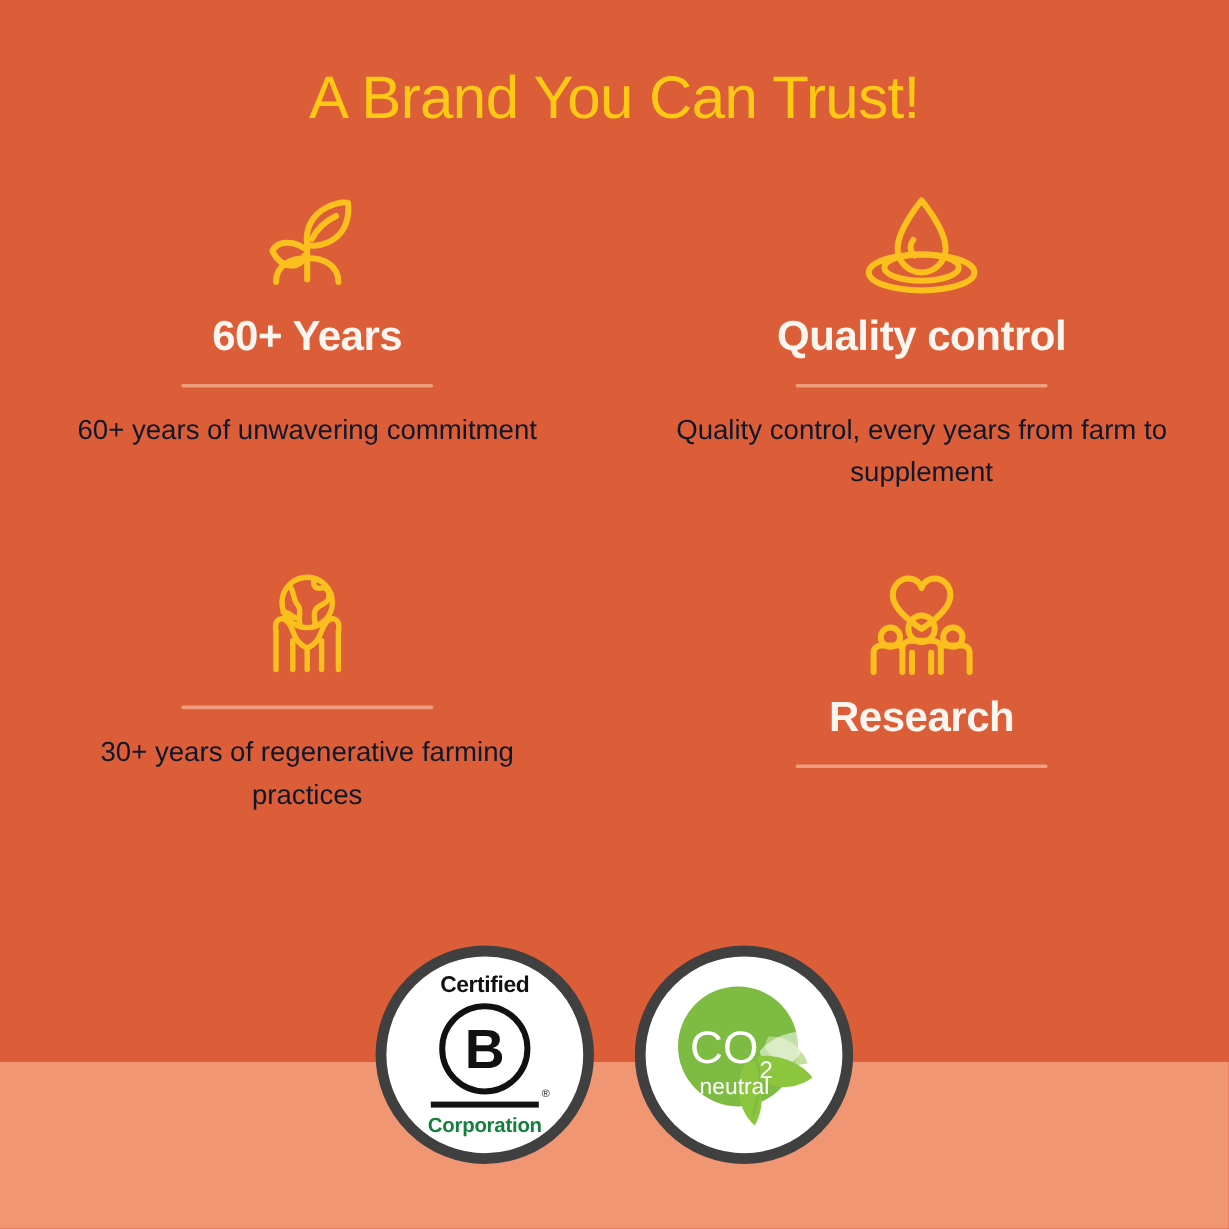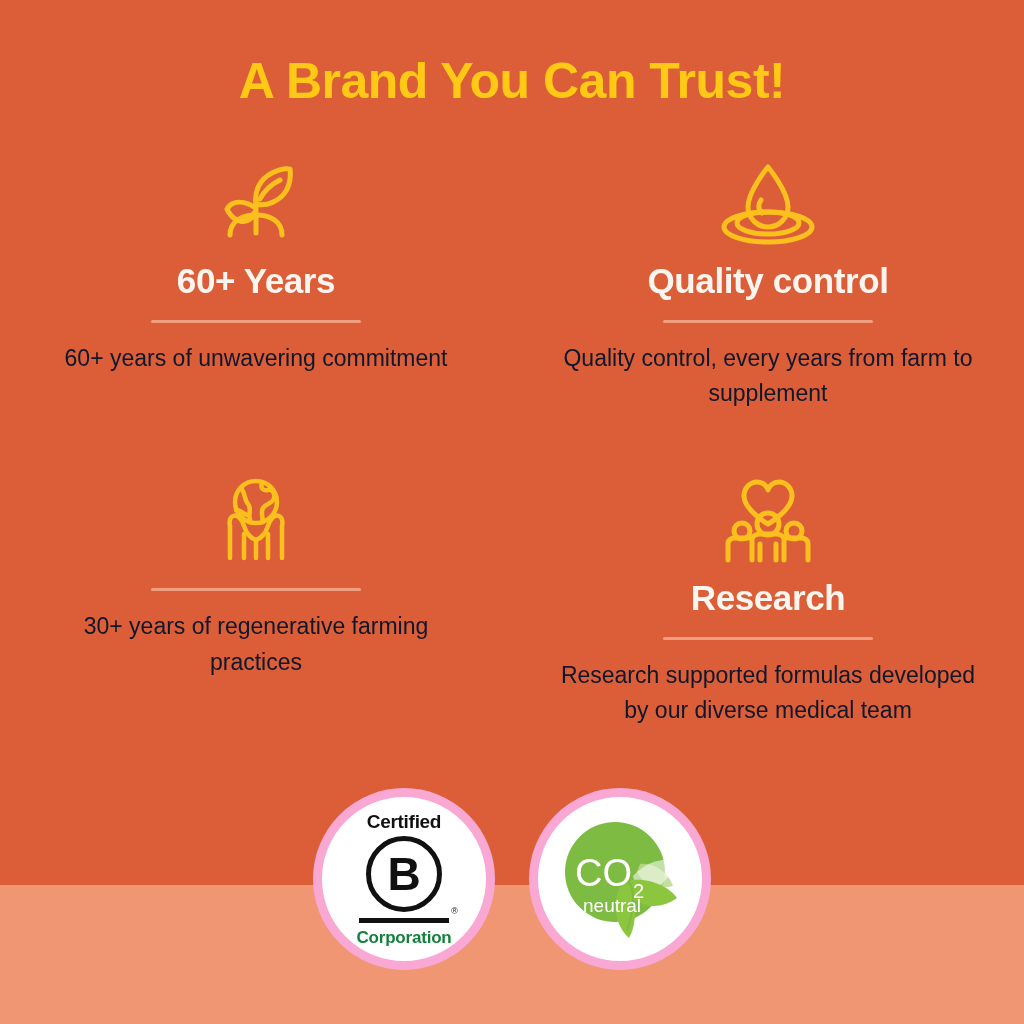--- a/index.html
+++ b/index.html
@@ -28,21 +28,21 @@
     background: #F09673;
   }
   .title {
     position: absolute;
     left: 0;
     top: 52px;
     width: 1024px;
     text-align: center;
     color: #FFC915;
     font-size: 50px;
-    font-weight: bold;
+    font-weight: normal;
     letter-spacing: -0.5px;
     font-family: "Liberation Sans", sans-serif;
   }
   .grid {
     position: absolute;
     left: 0;
     top: 155px;
     width: 1024px;
   }
   .row {
@@ -95,21 +95,21 @@
     width: 1024px;
     display: flex;
     justify-content: center;
     gap: 34px;
   }
   .badge {
     width: 182px;
     height: 182px;
     border-radius: 50%;
     background: #FFFFFF;
-    border: 9px solid #f9a8d4;
+    border: 9px solid #404040;
     box-sizing: border-box;
     display: flex;
     align-items: center;
     justify-content: center;
     position: relative;
     overflow: hidden;
   }
   .bcorp-inner {
     display: flex;
     flex-direction: column;
@@ -245,21 +245,20 @@
             <circle cx="24" cy="57" r="8"></circle>
             <path d="M10 86 L10 70 C10 66 13 64 17 64 L31 64"></path>
             <circle cx="76" cy="57" r="8"></circle>
             <path d="M90 86 L90 70 C90 66 87 64 83 64 L69 64"></path>
             <path d="M42 70 L42 86"></path>
             <path d="M58 70 L58 86"></path>
           </svg>
         </div>
         <div class="heading">Research</div>
         <div class="divider"></div>
-        <div class="body-text">Research supported formulas developed by our diverse medical team</div>
       </div>
 
     </div>
 
   </div>
 
   <div class="badges">
 
     <div class="badge">
       <div class="bcorp-inner">

